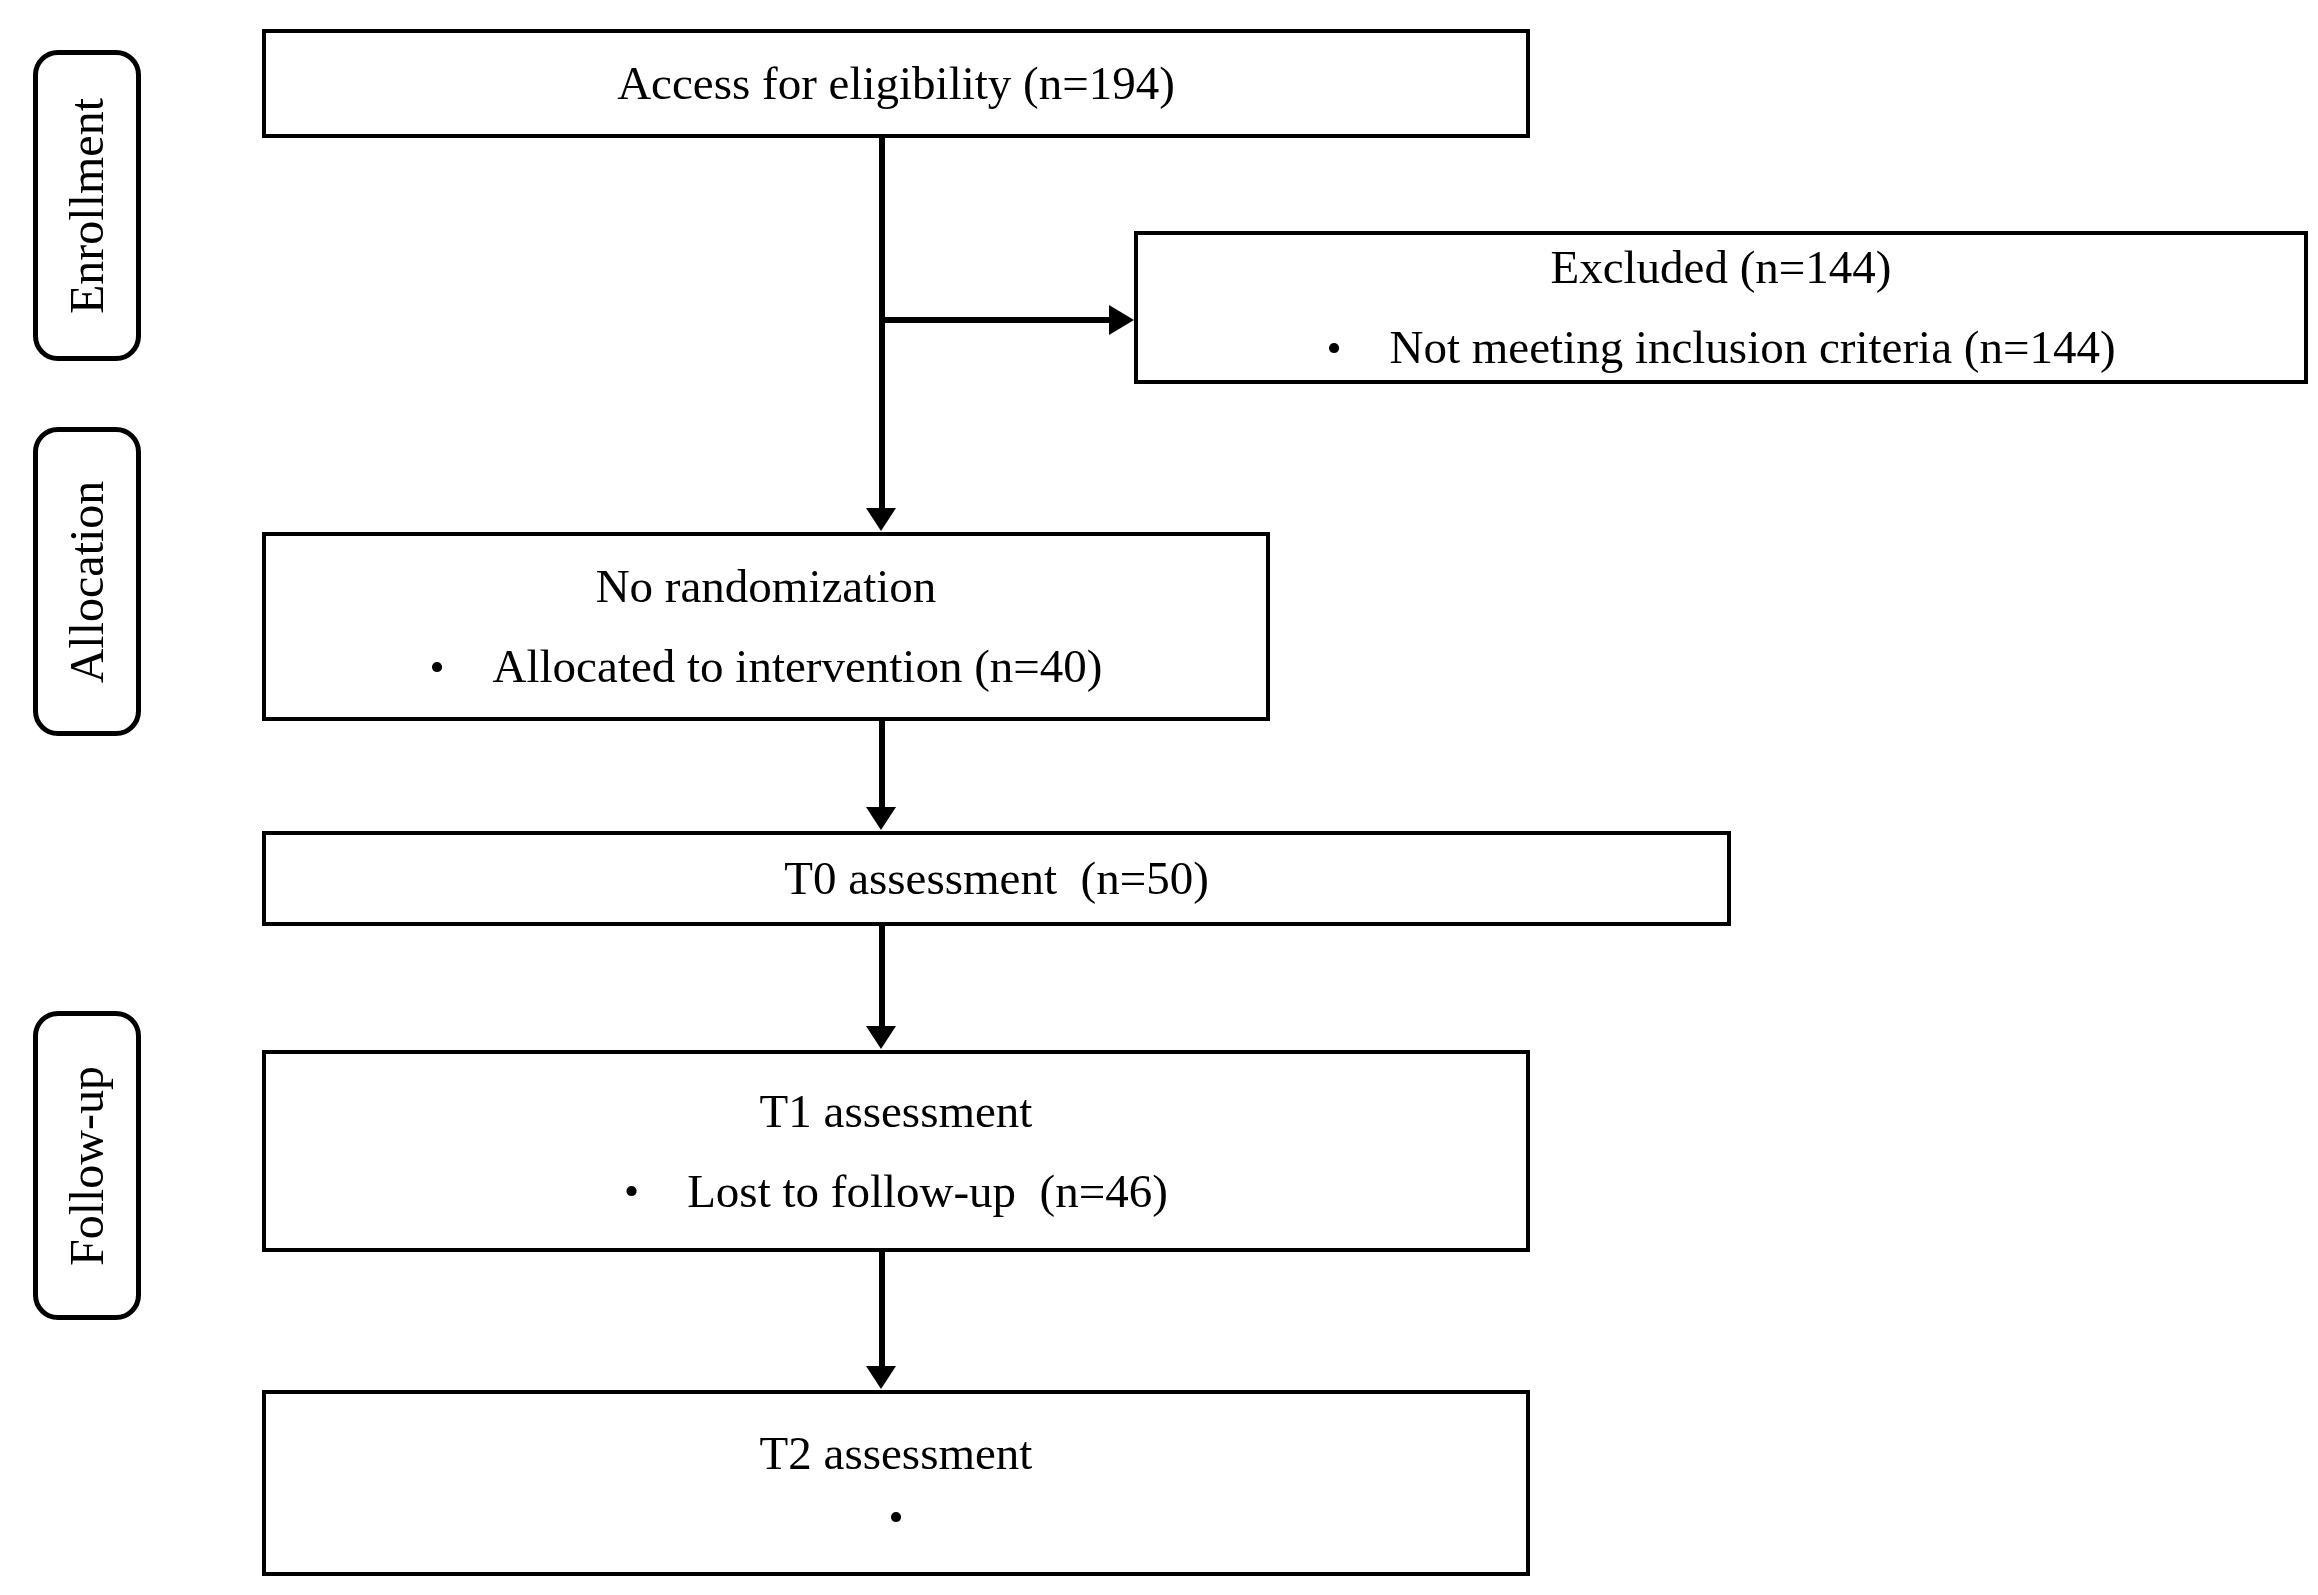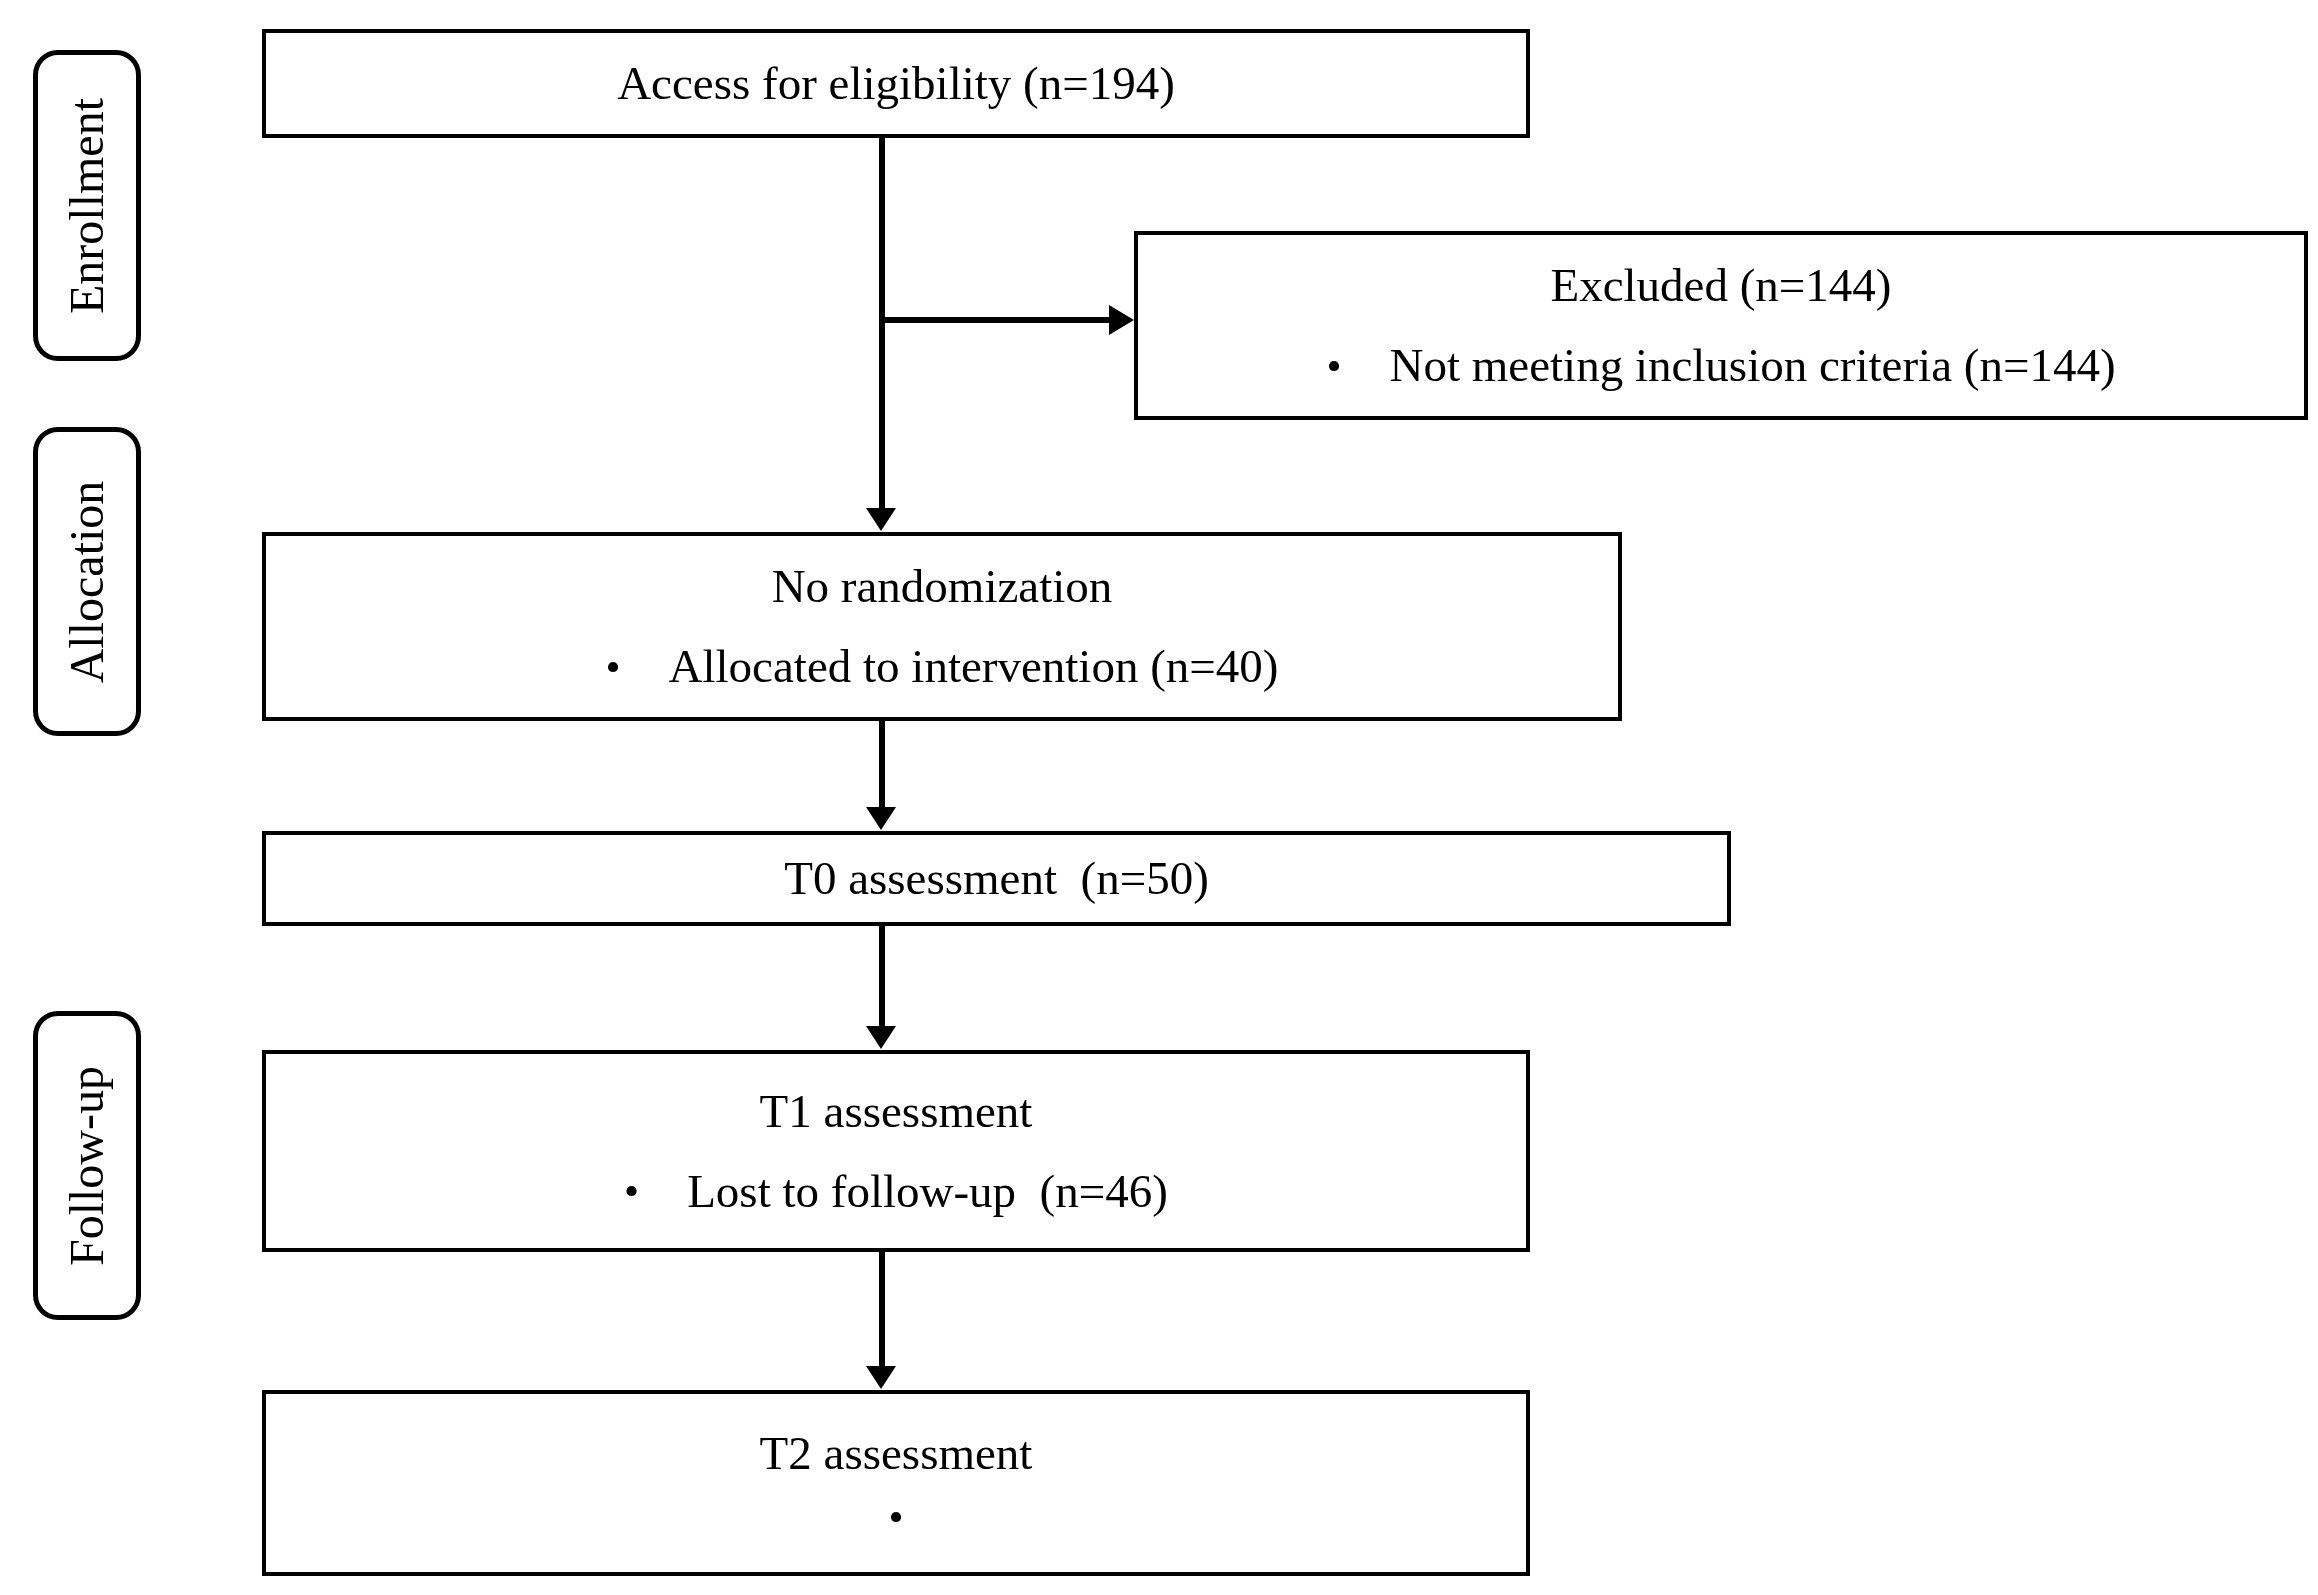--- a/index.html
+++ b/index.html
@@ -101,29 +101,29 @@
     <span class="vtext">Allocation</span>
   </div>
   <div class="stage" style="left:33px; top:1011px; width:108px; height:309px;">
     <span class="vtext">Follow-up</span>
   </div>
 
   <div class="box" style="left:262px; top:29px; width:1268px; height:109px;">
     <div class="title">Access for eligibility (n=194)</div>
   </div>
 
-  <div class="box" style="left:1134px; top:231px; width:1174px; height:189px;">
+  <div class="box" style="left:1134px; top:231px; width:1174px; height:153px;">
     <div class="title">Excluded (n=144)</div>
     <div class="bullet-row">
       <span class="bullet">•</span>
       <span class="bullet-text">Not meeting inclusion criteria (n=144)</span>
     </div>
   </div>
 
-  <div class="box" style="left:262px; top:532px; width:1360px; height:189px;">
+  <div class="box" style="left:262px; top:532px; width:1008px; height:189px;">
     <div class="title">No randomization</div>
     <div class="bullet-row">
       <span class="bullet">•</span>
       <span class="bullet-text">Allocated to intervention (n=40)</span>
     </div>
   </div>
 
   <div class="box" style="left:262px; top:831px; width:1469px; height:95px;">
     <div class="title">T0 assessment  (n=50)</div>
   </div>

